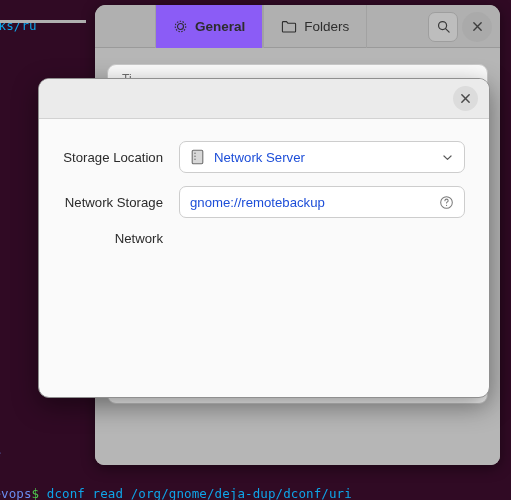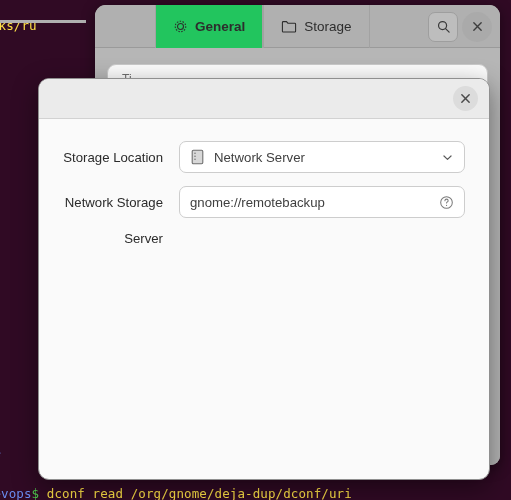--- a/index.html
+++ b/index.html
@@ -24,21 +24,21 @@
   .term-line {
     position: absolute;
     white-space: pre;
     letter-spacing: 0.1px;
   }
   .term-line.l1 { left: -32px; top: 3px; }
   .term-line.l2 { left: -60px; top: 430px; }
   .term-line.l3 { left: -60px; top: 471px; }
   .t-blue  { color: #6a8cf0; }
   .t-green { color: #4ec94e; }
-  .t-white { color: #fde047; }
+  .t-white { color: #0ea5e9; }
   .t-cursorbar {
     position: absolute;
     left: 0; top: 20px;
     width: 86px; height: 3px;
     background: #b0b0b0;
   }
 
   
   #prefs-window {
     position: absolute;
@@ -69,21 +69,21 @@
     align-items: center;
     gap: 7px;
     padding: 0 17px;
     font-size: 13.5px;
     color: #2d2d2d;
     border-left: 1px solid #a2a2a2;
     border-right: 1px solid #a2a2a2;
     background: transparent;
   }
   .tab.active {
-    background: #22c55e;
+    background: #8b5cf6;
     font-weight: bold;
   }
   .tab .ico { display: flex; align-items: center; }
   .hb-right {
     position: absolute;
     right: 8px; top: 0; height: 43px;
     display: flex; align-items: center; gap: 4px;
   }
   .hb-btn {
     width: 30px; height: 30px;
@@ -130,21 +130,21 @@
     width: 14px; height: 32px;
     background: #fcfcfc;
     border: 1px solid #cfcfcf;
     border-radius: 6px;
   }
 
   
   #dialog {
     position: absolute;
     left: 38px; top: 78px;
-    width: 452px; height: 402px;
+    width: 452px; height: 320px;
     background: #fafafa;
     border: 1px solid #8f8f8f;
     border-radius: 11px;
     box-shadow: 0 8px 26px rgba(0,0,0,0.42);
     overflow: hidden;
   }
   #dialog-header {
     position: relative;
     height: 40px;
     background: #ebebeb;
@@ -178,21 +178,21 @@
     position: relative;
     flex: 1;
     height: 32px;
     background: #ffffff;
     border: 1px solid #cdcdcd;
     border-radius: 7px;
     display: flex;
     align-items: center;
     padding: 0 10px;
     font-size: 13.2px;
-    color: #404040;
+    color: #1d4ed8;
   }
   .field .value { flex: 1; white-space: nowrap; overflow: hidden; }
   .field .lead-icon { margin-right: 9px; display: flex; align-items: center; }
   .field .trail-icon { margin-left: 8px; display: flex; align-items: center; }
   svg { display: block; }
 </style>
 </head>
 <body>
 
 <div id="terminal">
@@ -223,21 +223,21 @@
           </svg>
         </span>
         <span>General</span>
       </div>
       <div class="tab">
         <span class="ico">
           <svg width="16" height="15" viewBox="0 0 17 15" fill="none" stroke="#2d2d2d" stroke-width="1.15">
             <path d="M1.5 12.5V3.2c0-.5.4-.9.9-.9h3.4l1.5 1.7h7.3c.5 0 .9.4.9.9v7.6c0 .5-.4.9-.9.9H2.4c-.5 0-.9-.4-.9-.9z"></path>
           </svg>
         </span>
-        <span>Storage</span>
+        <span>Folders</span>
       </div>
     </div>
 
     <div class="hb-right">
       <div class="hb-btn raised">
         <span>
           <svg width="15" height="15" viewBox="0 0 16 16" fill="none" stroke="#3a3a3a" stroke-width="1.3">
             <circle cx="7" cy="7" r="4.3"></circle>
             <path d="M10.2 10.2L14 14" stroke-linecap="round"></path>
           </svg>
@@ -304,17 +304,17 @@
           <svg width="15" height="15" viewBox="0 0 16 16" fill="none" stroke="#7a7a7a" stroke-width="1.1">
             <circle cx="8" cy="8" r="6.2"></circle>
             <path d="M6.3 6.1c0-1 .8-1.7 1.75-1.7s1.7.7 1.7 1.6c0 1.4-1.7 1.3-1.7 2.6" stroke-linecap="round"></path>
             <circle cx="8.05" cy="11.1" r="0.62" fill="#7a7a7a" stroke="none"></circle>
           </svg>
         </span>
       </div>
     </div>
 
     <div class="form-row">
-      <div class="form-label">Server</div>
+      <div class="form-label">Network</div>
     </div>
 
   </div>
 </div>
 
 </body></html>

